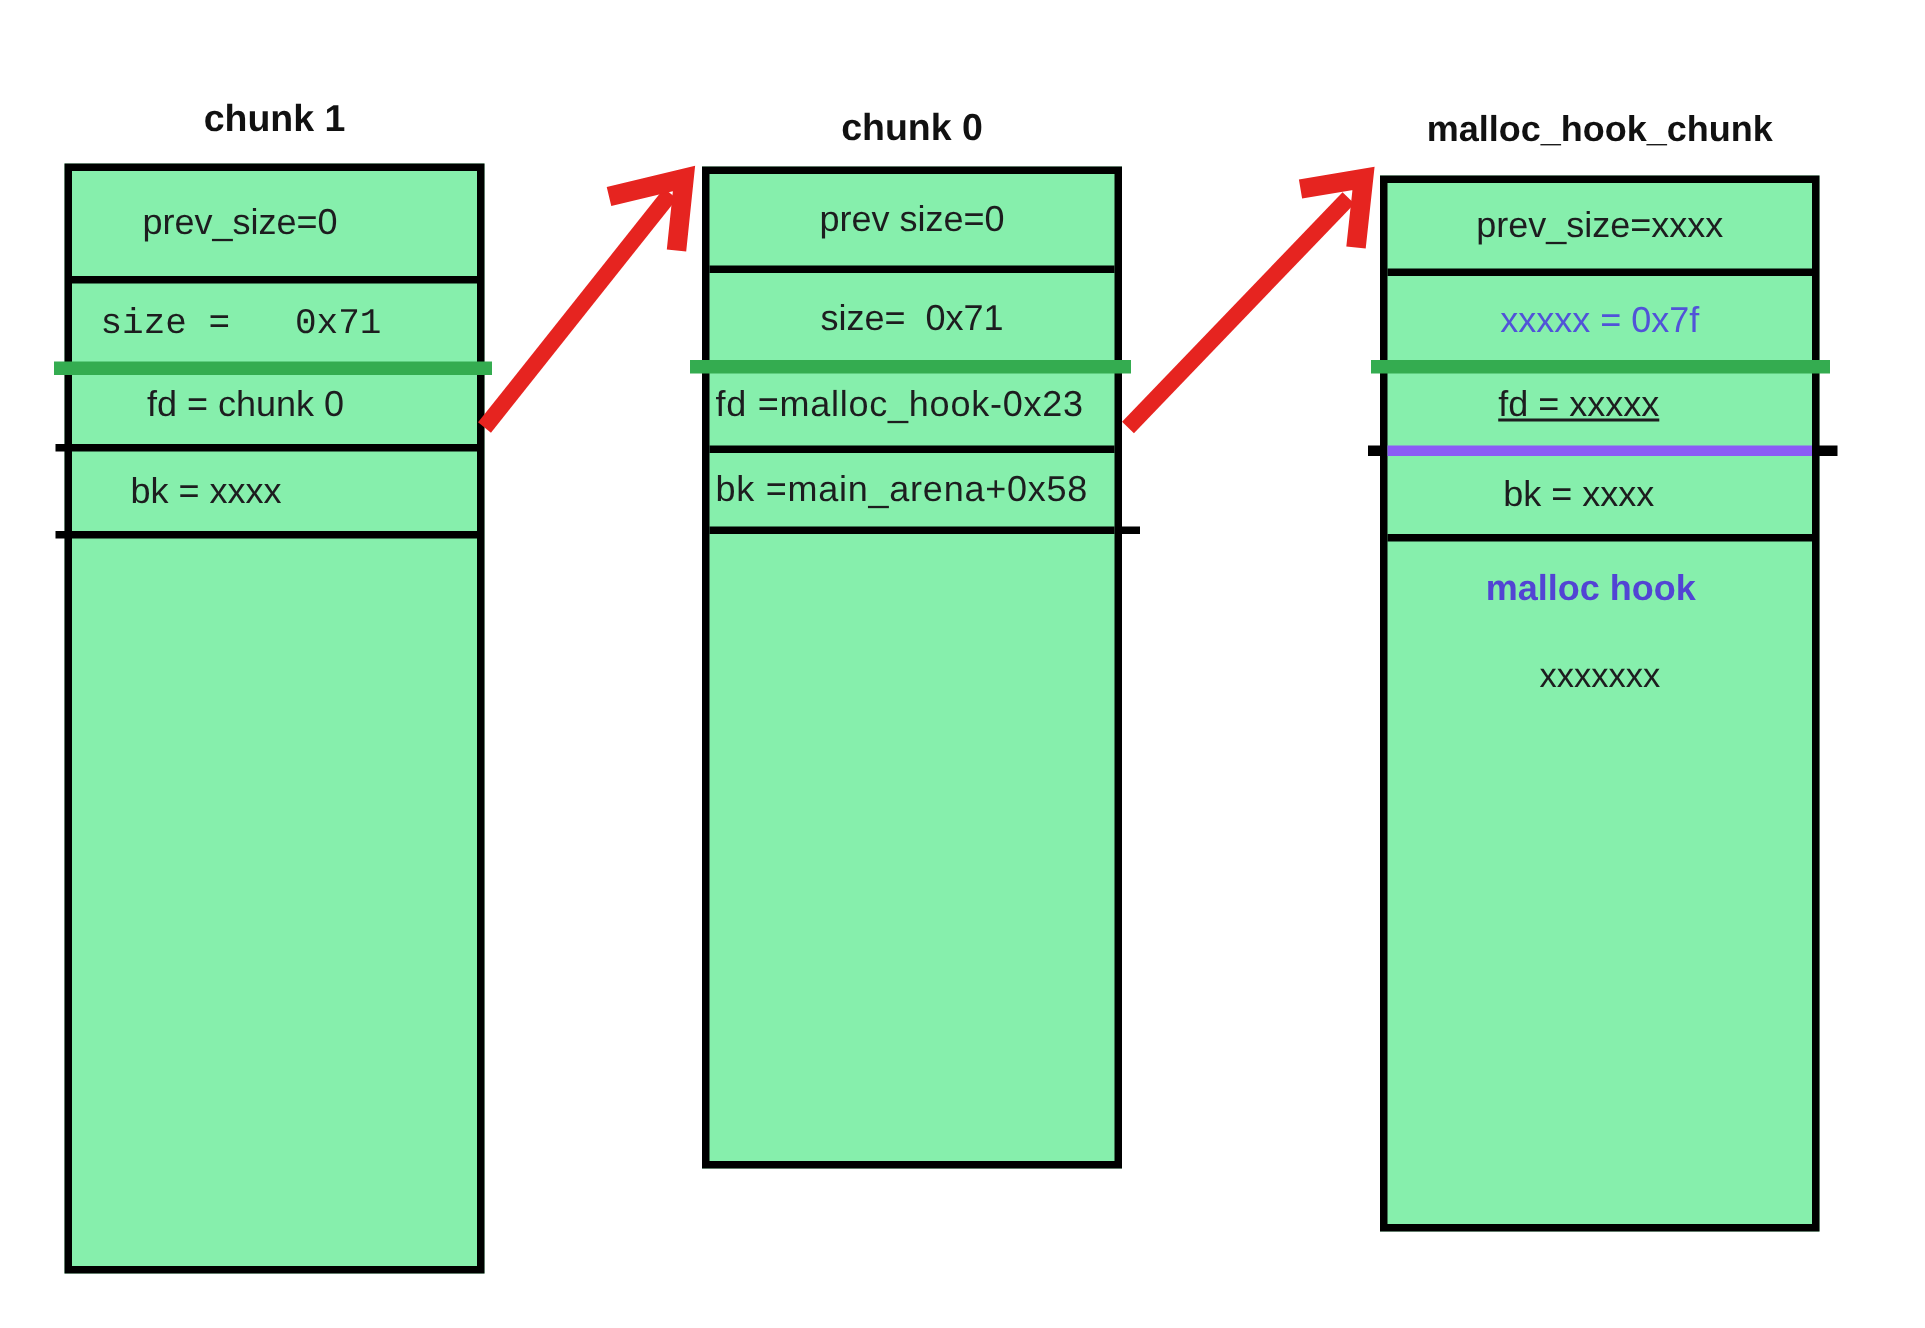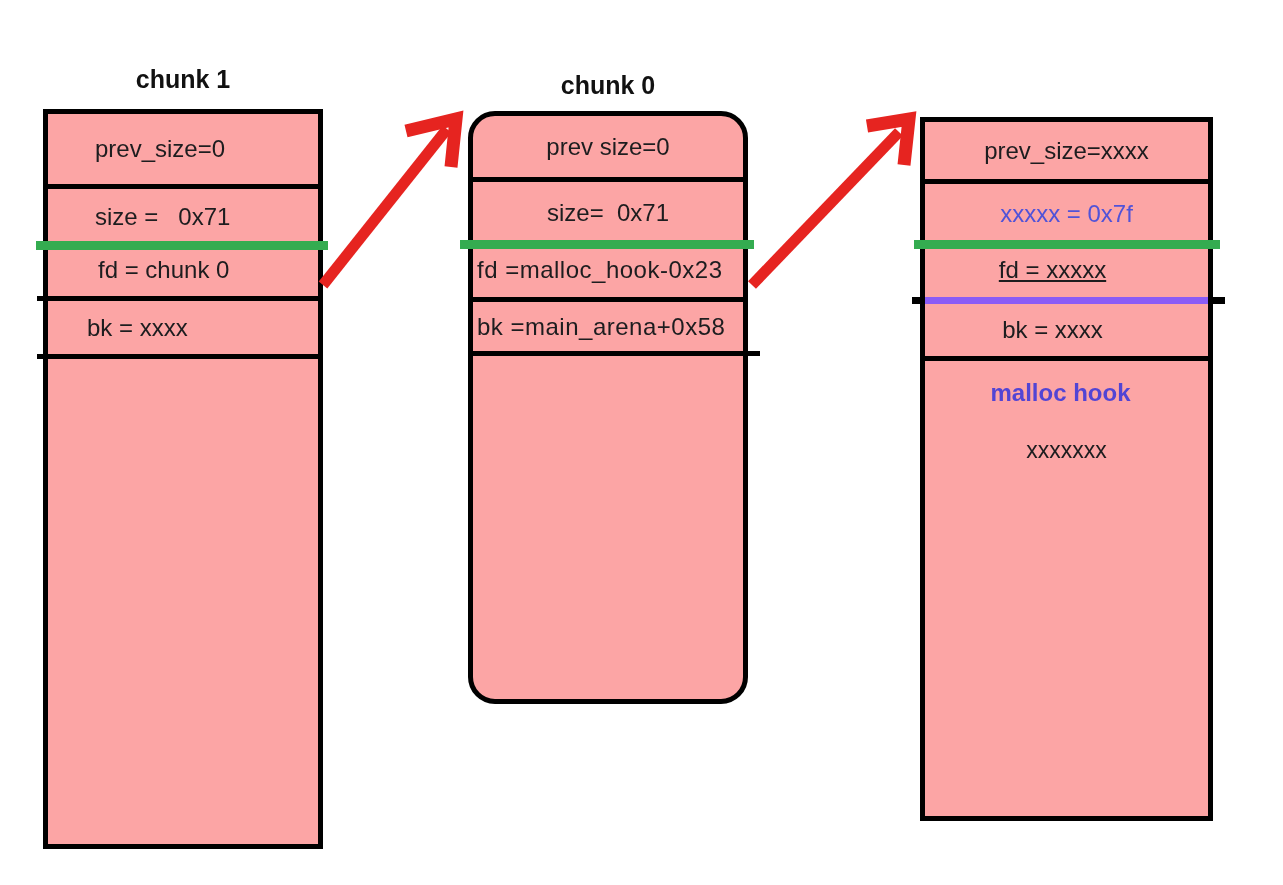--- a/index.html
+++ b/index.html
@@ -9,36 +9,36 @@
     font-family:"Liberation Sans","DejaVu Sans",sans-serif; overflow:hidden;margin-top:29px;
   }
   .title {
     position:absolute; font-weight:bold; font-size:25px; color:#111;
     text-align:center; white-space:pre;
   }
   .t1 { left:43px;  top:36px; width:280px; }
   .t2 { left:468px; top:42px; width:280px; }
   .t3 { left:920px; top:44px; width:293px; font-size:24px; }
 
-  .box { position:absolute; border:5px solid #000; background:#fca5a5; }
+  .box { position:absolute; border:5px solid #000; background:#86efac; }
   .box1 { left:43px;  top:80px; width:280px; height:740px; }
-  .box2 { left:468px; top:82px; width:280px; height:593px;border-radius:27px; }
+  .box2 { left:468px; top:82px; width:280px; height:668px; }
   .box3 { left:920px; top:88px; width:293px; height:704px; }
 
   .row {
     display:flex; align-items:center; white-space:pre;
     font-size:24px; color:var(--text,#1d1d1f); width:100%;
   }
   .bb  { border-bottom:5px solid #000; }
   .bb7 { border-bottom:7px solid #8b5cf6;text-decoration:underline; }
   .center { justify-content:center; }
 
   
   .box1 .r-prev { height:75px; padding-left:47px; }
-  .box1 .r-size { height:55px; padding-left:47px; }
+  .box1 .r-size { height:55px; padding-left:19px;font-family:Liberation Mono, monospace; }
   .box1 .r-fd   { height:57px; padding-left:50px; }
   .box1 .r-bk   { height:58px; padding-left:39px; }
 
   
   .box2 .r-prev { height:66px; }
   .box2 .r-size { height:61px; }
   .box2 .r-fd   { height:59px; padding-left:4px; letter-spacing:0.5px; }
   .box2 .r-bk   { height:54px; padding-left:4px; letter-spacing:0.5px; }
 
   
@@ -69,20 +69,21 @@
 
   .arrows { position:absolute; left:0; top:0; pointer-events:none; }
 </style>
 </head>
 <body>
 
 <div class="page">
 
   <div class="title t1">chunk 1</div>
   <div class="title t2">chunk 0</div>
+  <div class="title t3">malloc_hook_chunk</div>
 
   <div class="box box1">
     <div class="row r-prev bb">prev_size=0</div>
     <div class="row r-size">size =   0x71</div>
     <div class="row r-fd bb">fd = chunk 0</div>
     <div class="row r-bk bb">bk = xxxx</div>
   </div>
 
   <div class="box box2">
     <div class="row r-prev bb center">prev size=0</div>

